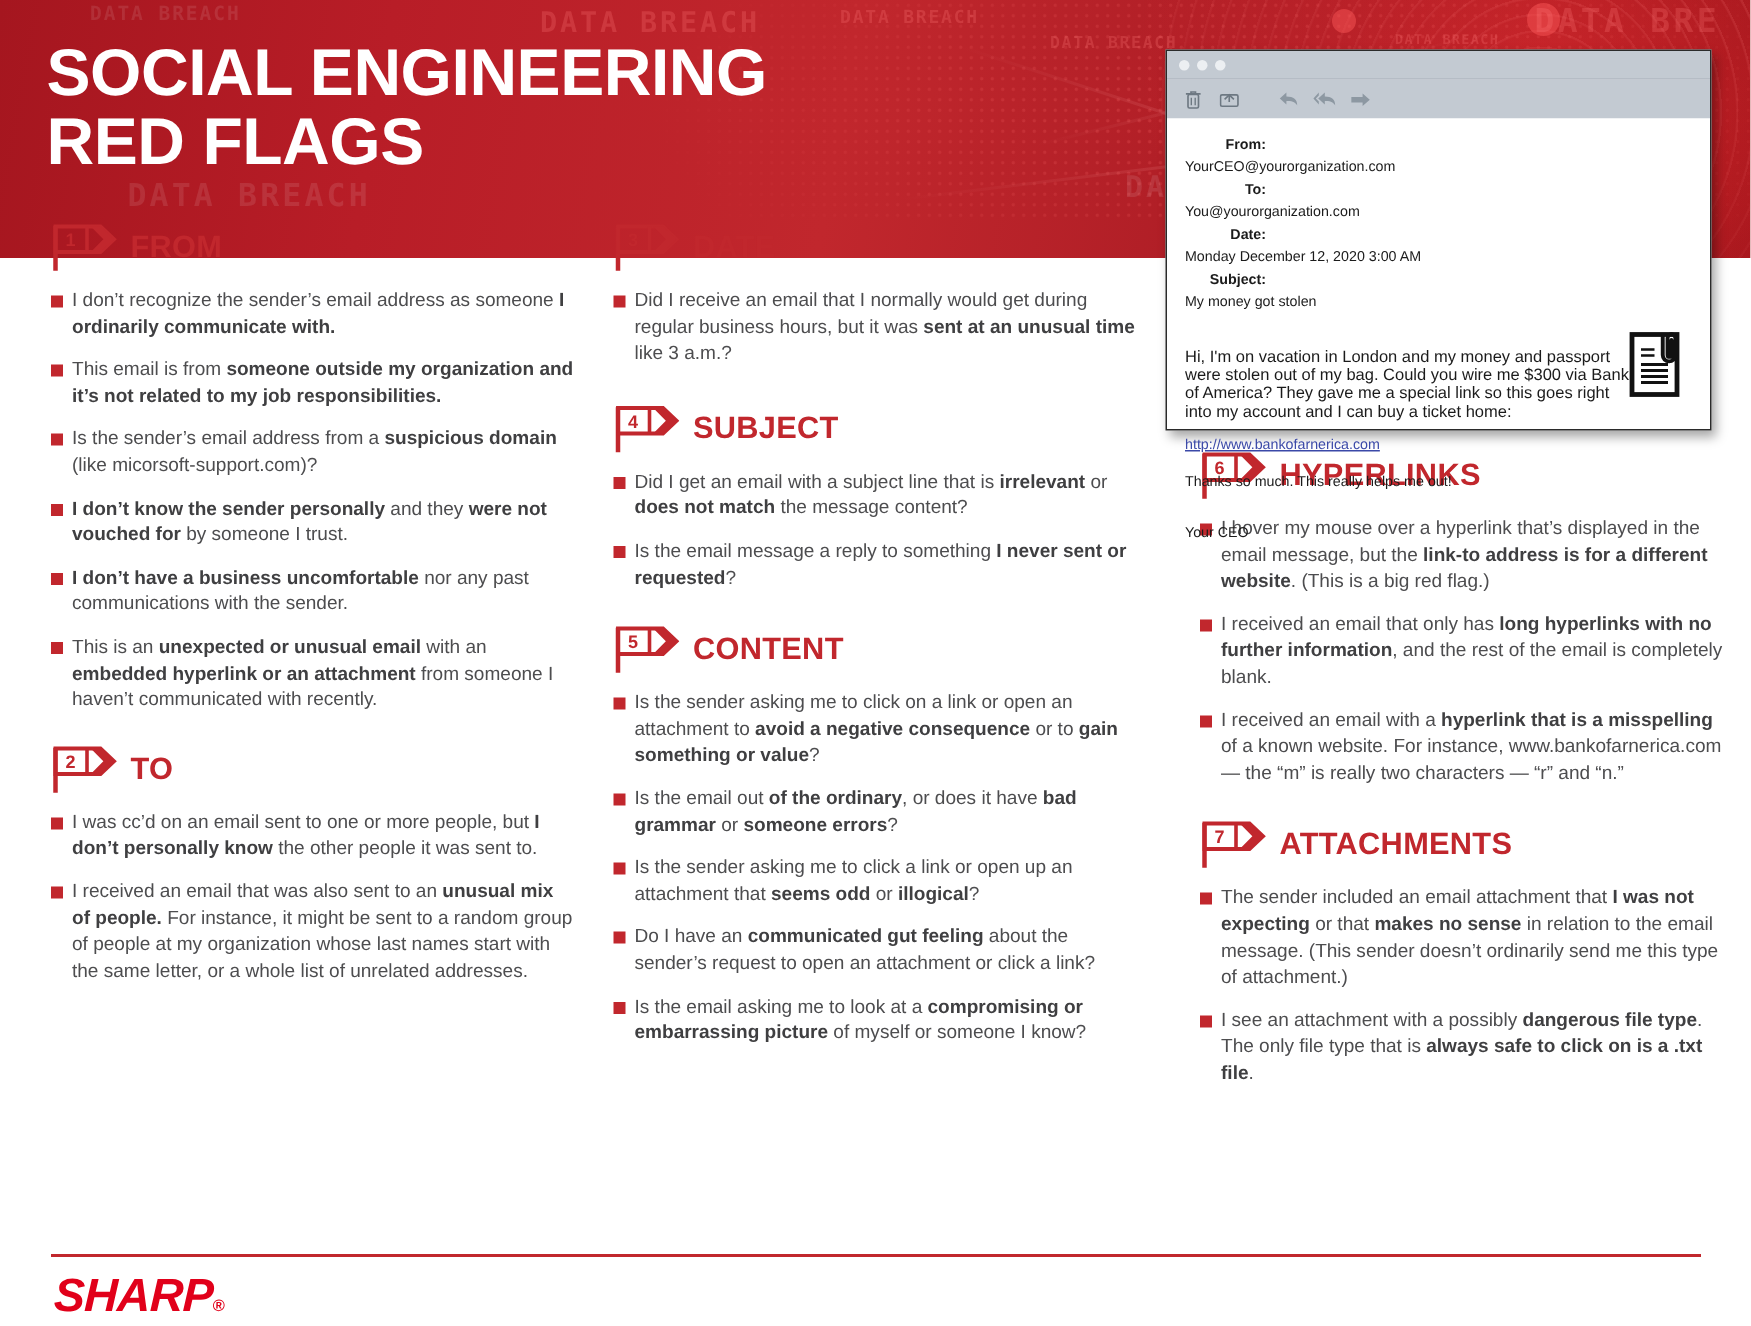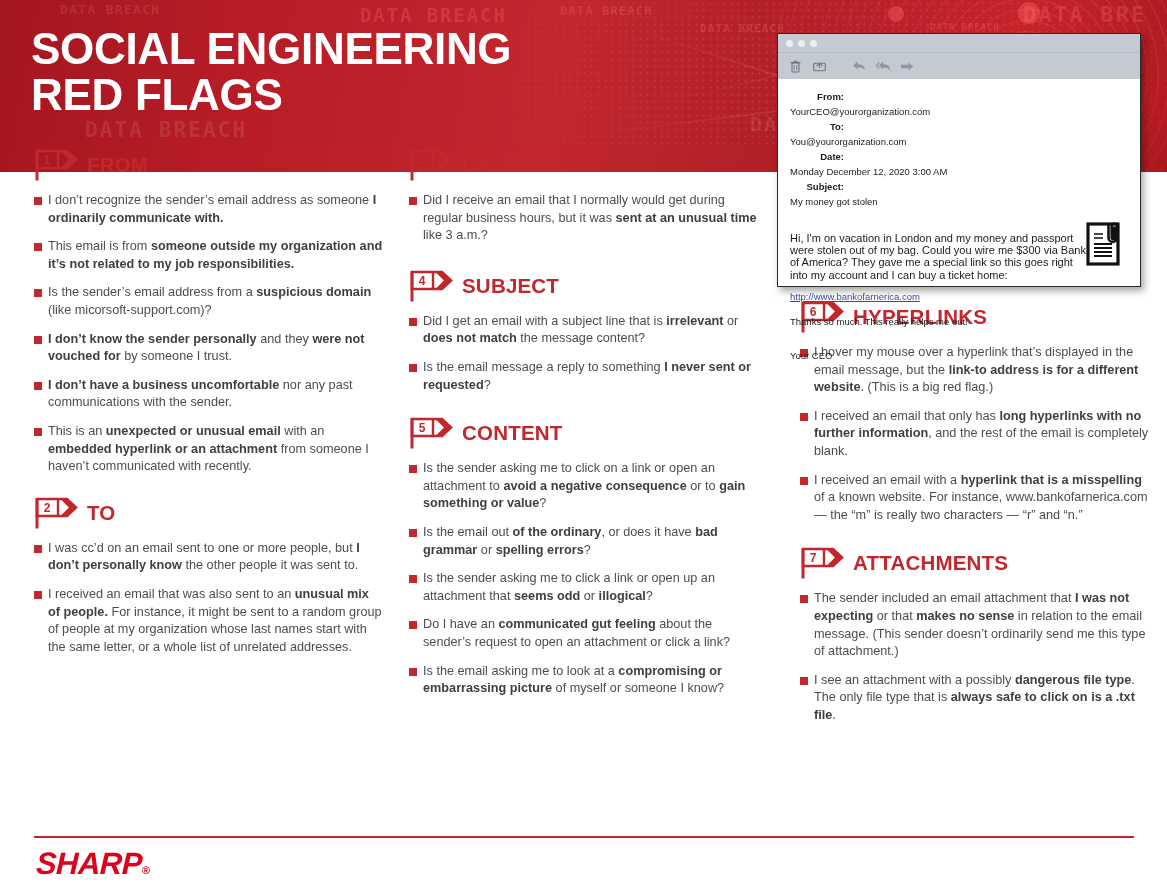--- a/index.html
+++ b/index.html
@@ -342,21 +342,21 @@
               <path d="M3 2.5v30" stroke="#C1272D" stroke-width="3" fill="none"></path>
               <path d="M3 3h30l9 8.5-9 8.5H3z" fill="none" stroke="#C1272D" stroke-width="2.6"></path>
               <path d="M24 3v17" stroke="#C1272D" stroke-width="2.4"></path>
               <path d="M26.5 3h6.5l9 8.5-9 8.5h-6.5l8.4-8.5z" fill="#C1272D"></path>
               <text x="13" y="16" font-family="Liberation Sans, sans-serif" font-size="12" font-weight="700" fill="#C1272D" text-anchor="middle">5</text>
             </svg></span>
           <span class="sec-title">CONTENT</span>
         </div>
         <ul class="checks">
           <li>Is the sender asking me to click on a link or open an attachment to <b>avoid a negative consequence</b> or to <b>gain something or value</b>?</li>
-          <li>Is the email out <b>of the ordinary</b>, or does it have <b>bad grammar</b> or <b>spelling errors</b>?</li>
+          <li>Is the email out <b>of the ordinary</b>, or does it have <b>bad grammar</b> or <b>someone errors</b>?</li>
           <li>Is the sender asking me to click a link or open up an attachment that <b>seems odd</b> or <b>illogical</b>?</li>
           <li>Do I have an <b>communicated gut feeling</b> about the sender’s request to open an attachment or click a link?</li>
           <li>Is the email asking me to look at a <b>compromising or embarrassing picture</b> of myself or someone I know?</li>
         </ul>
       </div>
     </div>
   <div class="col col3" id="col-3">
       <div class="section s6">
         <div class="sec-head">
           <span class="flag"><svg width="44" height="34" viewBox="0 0 44 34">

